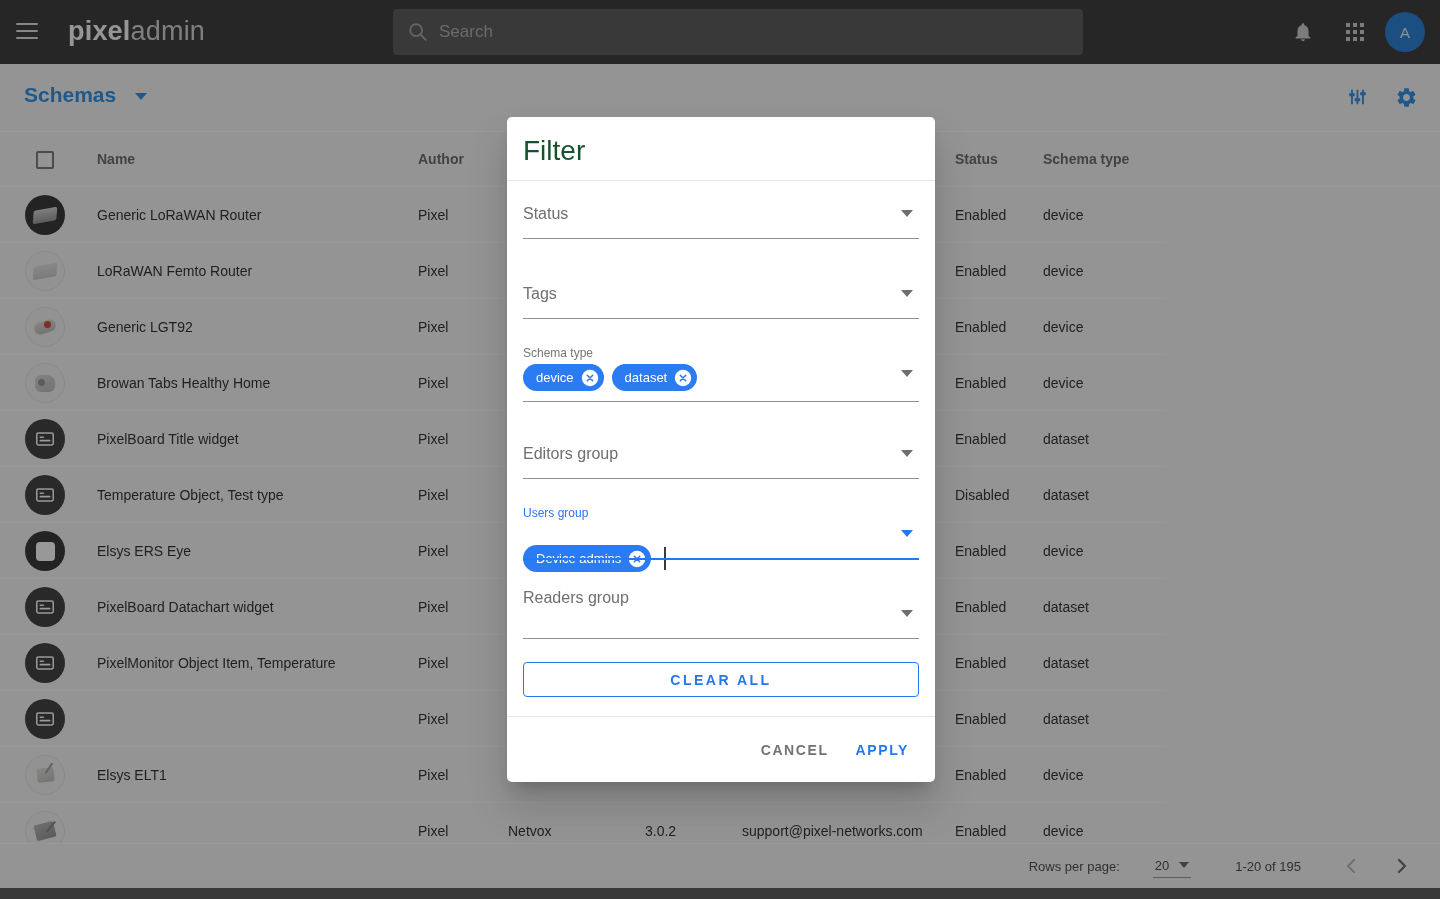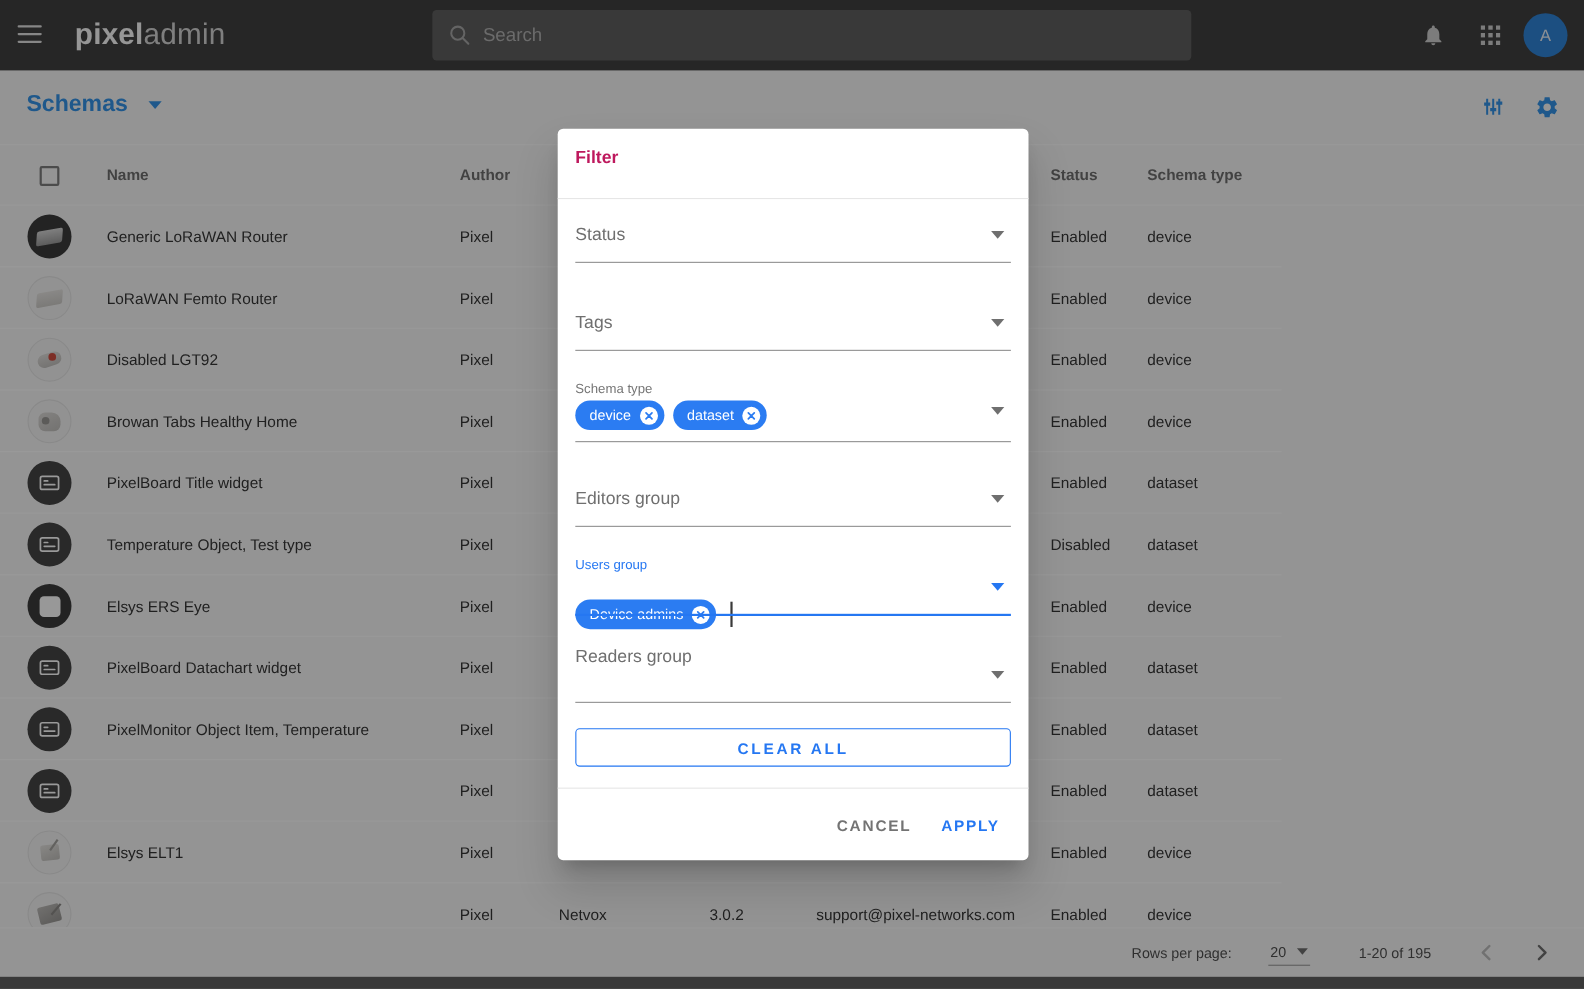--- a/index.html
+++ b/index.html
@@ -54,21 +54,21 @@
   .caret-sm { width:0; height:0; border-left:5px solid transparent; border-right:5px solid transparent; border-top:6px solid #5f5f5f; align-self:center; }
   .range { margin-left:44px; }
   .pg-btn { margin-left:38px; cursor:pointer; display:flex; align-items:center; }
   .pg-btn.disabled { cursor:default; }
 
   .bottom-strip { position:absolute; left:0; top:888px; width:1440px; height:11px; background:#4f4f4f; }
 
   
   .overlay { position:absolute; inset:0; background:rgba(33,33,33,0.46); z-index:5; }
   .modal { position:absolute; left:507px; top:117px; width:428px; height:665px; background:#ffffff; border-radius:5px; z-index:10; box-shadow:0 11px 15px -7px rgba(0,0,0,.2), 0 24px 38px 3px rgba(0,0,0,.14); }
-  .m-title { position:absolute; left:16px; top:18px; font-size:16px; font-weight:700; color:#be185d; }
+  .m-title { position:absolute; left:16px; top:18px; font-size:28px; font-weight:400; color:#14532d; }
   .m-div { position:absolute; left:0; right:0; height:1px; background:#e6e6e6; }
   .sel-text { position:absolute; left:16px; font-size:16px; color:#6f6f6f; }
   .sel-label { position:absolute; left:16px; font-size:12px; color:#757575; }
   .sel-label.focused { color:#2577f2; }
   .sel-arrow { position:absolute; right:22px; width:0; height:0; border-left:6px solid transparent; border-right:6px solid transparent; border-top:7px solid #6f6f6f; cursor:pointer; }
   .sel-arrow.focused { border-top-color:#2577f2; }
   .underline { position:absolute; left:16px; right:16px; height:1px; background:#8f8f8f; }
   .underline.focused { height:2px; background:#2577f2; }
   .chips { position:absolute; left:16px; display:flex; gap:8px; align-items:center; }
   .chip { display:inline-flex; align-items:center; height:27px; border-radius:14px; background:#2b7cf2; color:#ffffff; font-size:13px; padding:0 5px 0 13px; gap:7px; cursor:pointer; }
@@ -174,21 +174,21 @@
     <div class="cell c-support"></div>
     <div class="cell c-status">Enabled</div>
     <div class="cell c-type">device</div>
   </div>
 
   <div class="trow">
     <div class="avatar av-light">
         <span class="shape-trk"></span>
         <span class="shape-dot"></span>
       </div>
-    <div class="cell c-name">Disabled LGT92</div>
+    <div class="cell c-name">Generic LGT92</div>
     <div class="cell c-author">Pixel</div>
     <div class="cell c-vendor"></div>
     <div class="cell c-version"></div>
     <div class="cell c-support"></div>
     <div class="cell c-status">Enabled</div>
     <div class="cell c-type">device</div>
   </div>
 
   <div class="trow">
     <div class="avatar av-light">

